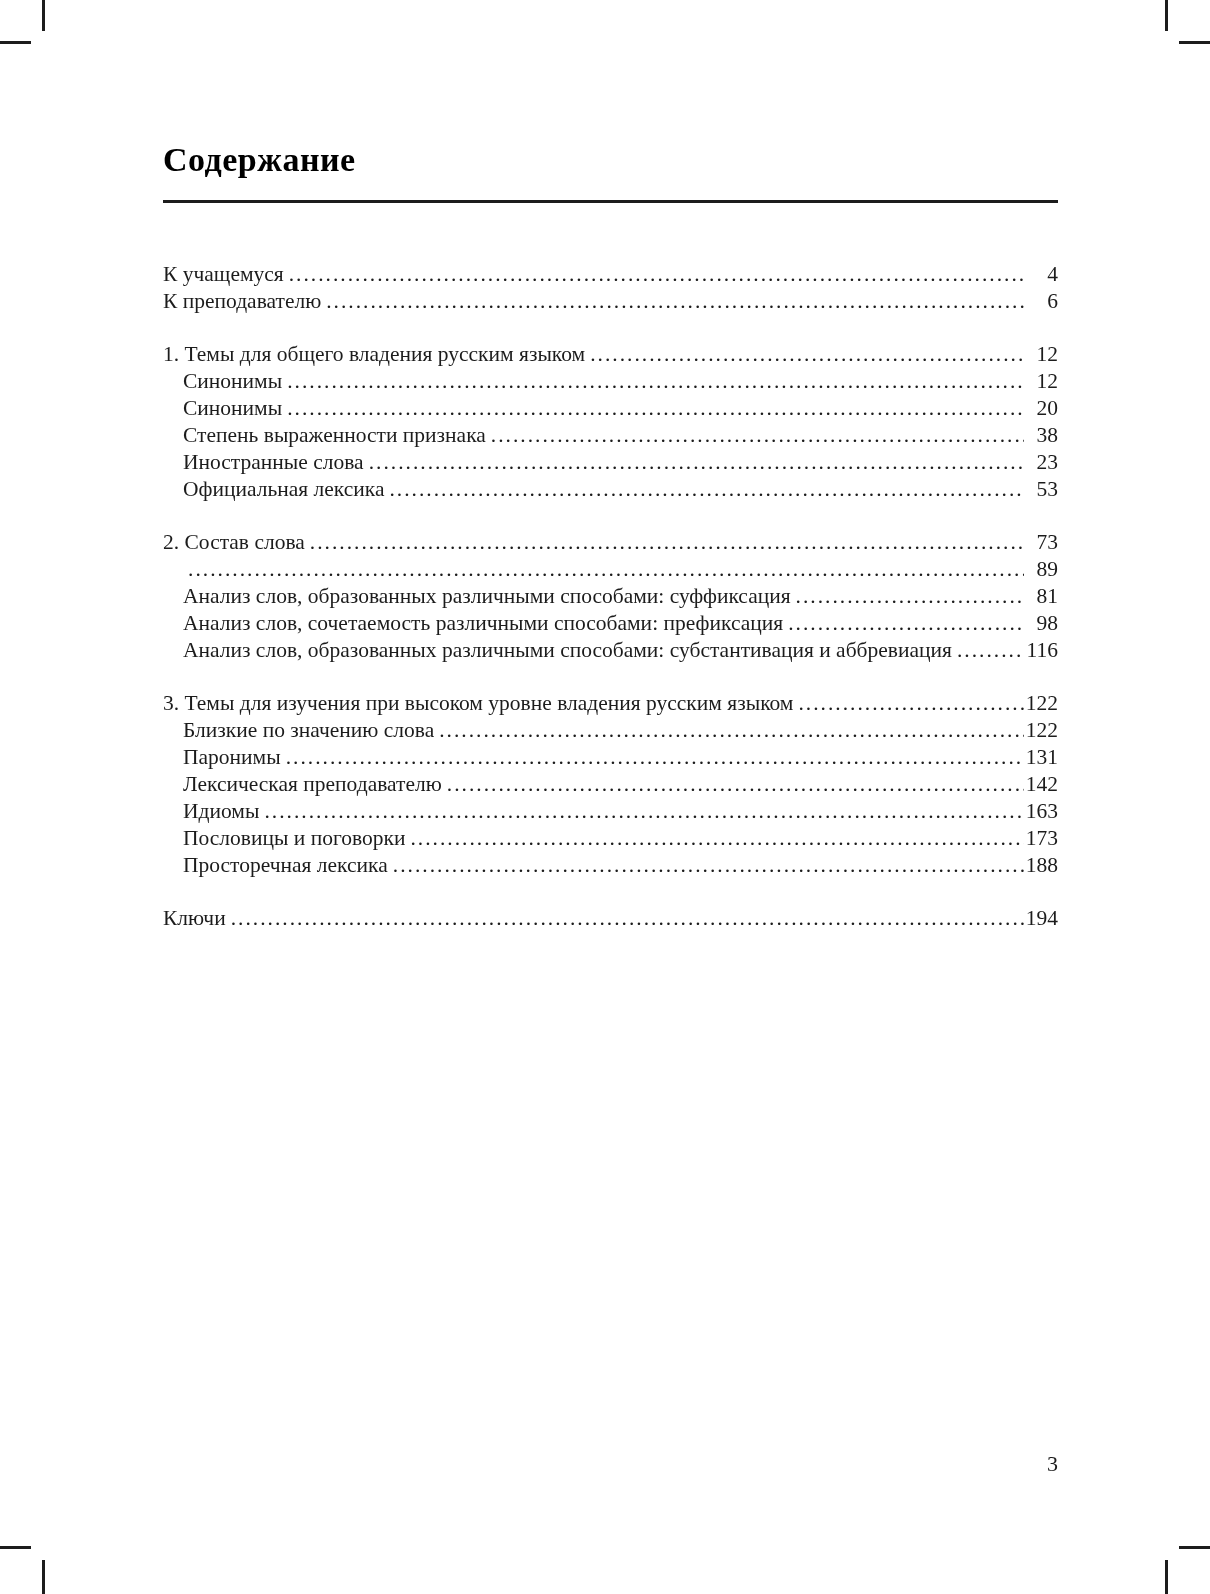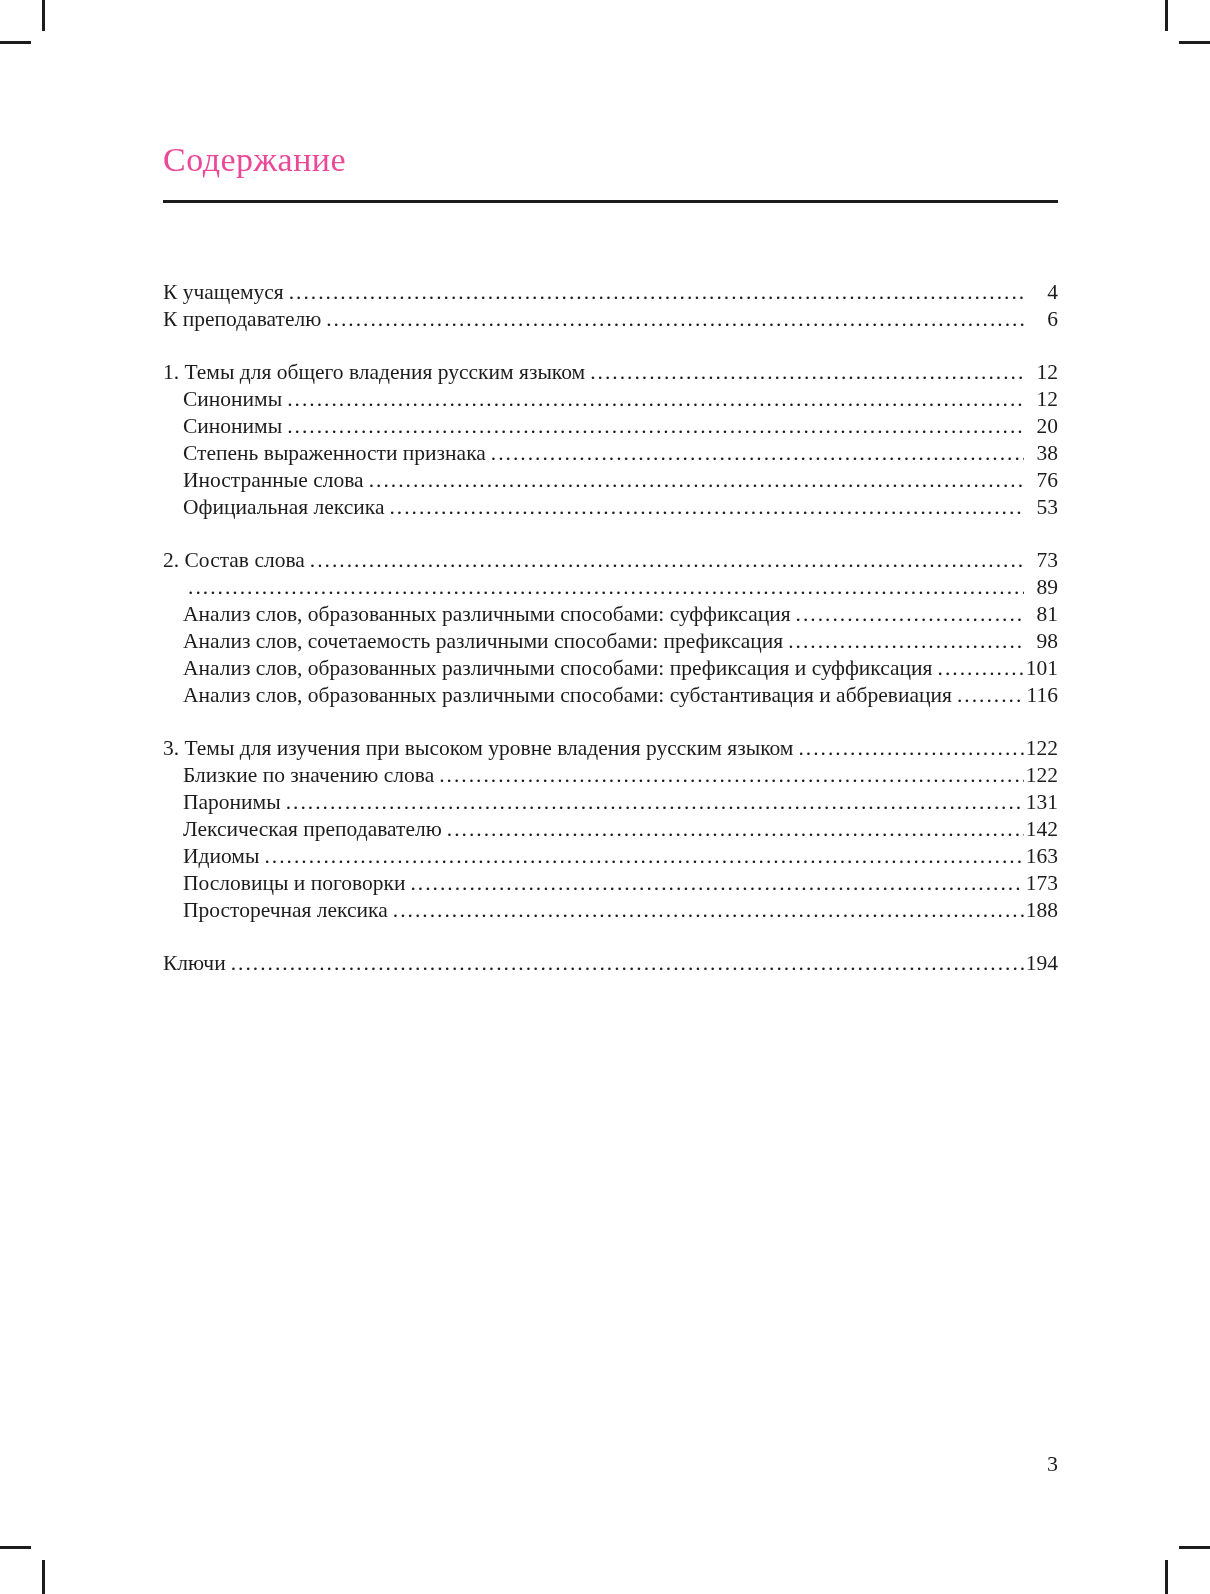--- a/index.html
+++ b/index.html
@@ -38,32 +38,32 @@
     position: absolute;
     left: 163px;
     right: 152px;
     top: 0;
   }
 
   h1.doc-title {
     margin: 140px 0 0 0;
     font-size: 34px;
     line-height: 40px;
-    font-weight: normal;
+    font-weight: bold;
     letter-spacing: 0.5px;
-    color: #ec4899;
+    color: #000000;
   }
   .title-rule {
     margin-top: 20px;
     height: 3px;
     background: #1c1c1c;
   }
 
   .toc {
-    margin-top: 76px;
+    margin-top: 58px;
     font-size: 21.5px;
   }
   .toc-group { margin-top: 26px; }
   .toc-group:first-child { margin-top: 0; }
 
   .toc-row {
     display: flex;
     align-items: baseline;
     line-height: 27px;
     white-space: nowrap;
@@ -149,21 +149,21 @@
           <span class="toc-page">20</span>
         </div>
         <div class="toc-row indent">
           <span class="toc-label">Степень выраженности признака</span>
           <span class="leader"></span>
           <span class="toc-page">38</span>
         </div>
         <div class="toc-row indent">
           <span class="toc-label">Иностранные слова</span>
           <span class="leader"></span>
-          <span class="toc-page">76</span>
+          <span class="toc-page">23</span>
         </div>
         <div class="toc-row indent">
           <span class="toc-label">Официальная лексика</span>
           <span class="leader"></span>
           <span class="toc-page">53</span>
         </div>
       </div>
 
       <div class="toc-group">
         <div class="toc-row">
@@ -177,25 +177,20 @@
         </div>
         <div class="toc-row indent">
           <span class="toc-label">Анализ слов, образованных различными способами: суффиксация</span>
           <span class="leader"></span>
           <span class="toc-page">81</span>
         </div>
         <div class="toc-row indent">
           <span class="toc-label">Анализ слов, сочетаемость различными способами: префиксация</span>
           <span class="leader"></span>
           <span class="toc-page">98</span>
-        </div>
-        <div class="toc-row indent">
-          <span class="toc-label">Анализ слов, образованных различными способами: префиксация и суффиксация</span>
-          <span class="leader"></span>
-          <span class="toc-page">101</span>
         </div>
         <div class="toc-row indent">
           <span class="toc-label">Анализ слов, образованных различными способами: субстантивация и аббревиация</span>
           <span class="leader"></span>
           <span class="toc-page">116</span>
         </div>
       </div>
 
       <div class="toc-group">
         <div class="toc-row">

